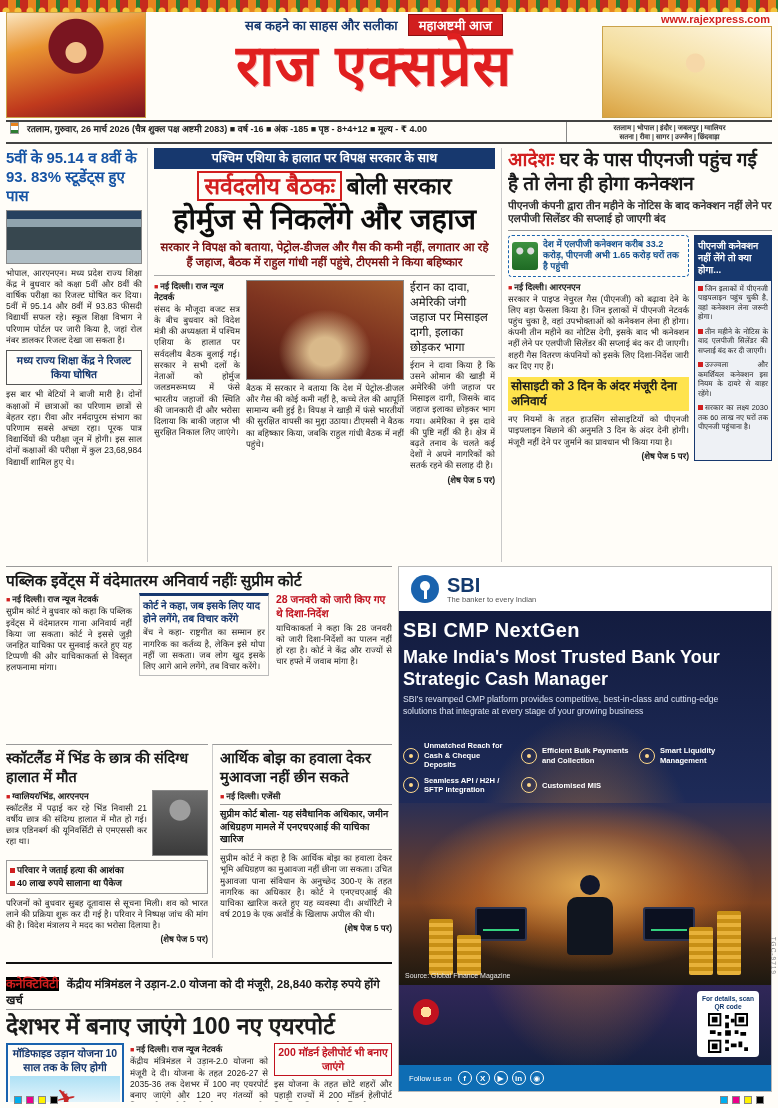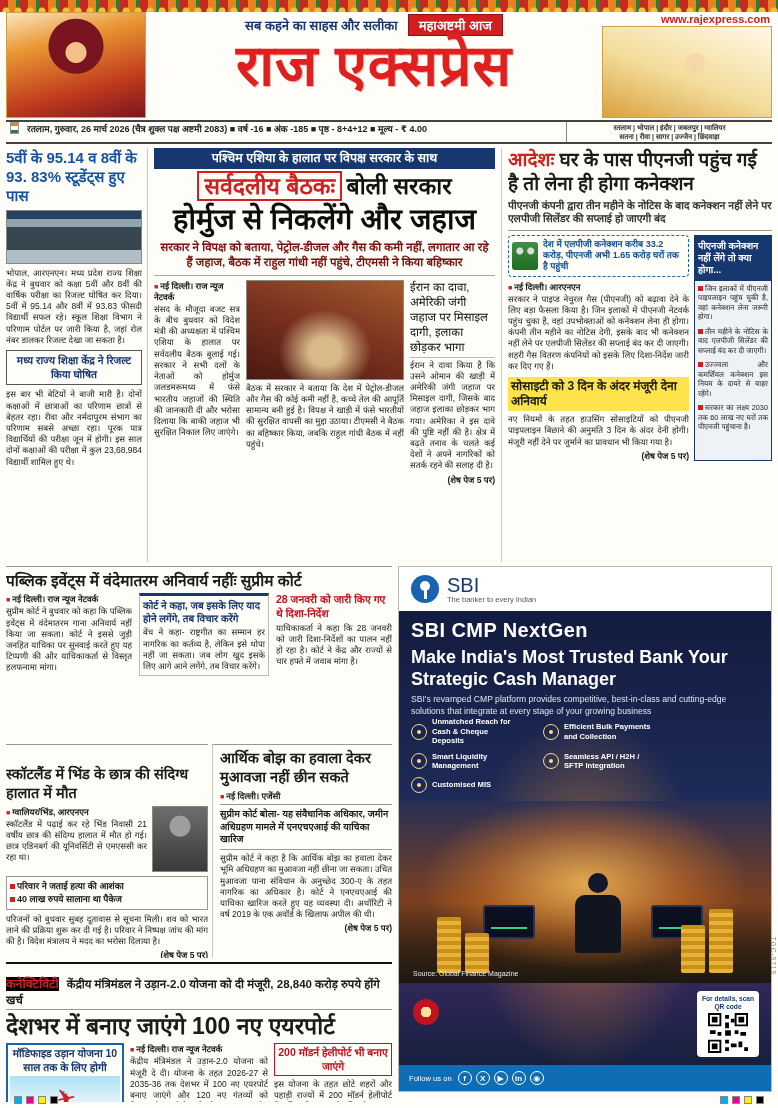--- a/index.html
+++ b/index.html
@@ -81,21 +81,21 @@
   
   .court-story{position:absolute;top:566px;left:6px;width:386px;height:174px;border-top:1px solid #999;padding-top:4px;overflow:hidden}
   .court-headline{font-size:15.5px;font-weight:bold;line-height:1.25;margin-bottom:3px}
   .court-cols{display:flex;gap:7px}
   .cc1{flex:1}
   .cc2{width:130px;border:1px solid #bbb;border-top:3px solid #17386e;padding:3px}
   .cc2 .t{font-size:10px;font-weight:bold;line-height:1.3;color:#17386e;margin-bottom:2px}
   .cc3{width:116px}
   .cc3 .t{font-size:10.5px;font-weight:bold;color:#c1121f;line-height:1.3;margin-bottom:2px}
 
-  .scotland-story{position:absolute;top:744px;left:6px;width:202px;height:214px;border-top:1px solid #999;padding-top:20px;overflow:hidden}
+  .scotland-story{position:absolute;top:744px;left:6px;width:202px;height:214px;border-top:1px solid #999;padding-top:4px;overflow:hidden}
   .scot-headline{font-size:14.5px;font-weight:bold;line-height:1.3;margin-bottom:3px}
   .scot-row{display:flex;gap:5px}
   .portrait{width:56px;height:66px;flex:none;border:1px solid #888;background:
     radial-gradient(circle at 50% 30%,#9e9e9e 10px,transparent 11px),
     linear-gradient(#6d6d6d,#3a3a3a)}
   .tagbox{border:1px solid #999;margin:4px 0;padding:3px}
   .tagbox div{font-size:9px;font-weight:bold;line-height:1.45}
 
   .comp-story{position:absolute;top:744px;left:212px;width:180px;height:214px;border-top:1px solid #999;border-left:1px solid #c9c9c9;padding:4px 0 0 7px;overflow:hidden}
   .comp-headline{font-size:14.5px;font-weight:bold;line-height:1.3;margin-bottom:3px}
@@ -114,30 +114,30 @@
   .amid{flex:1}
   .abox2{width:118px}
   .abox2 .t{border:1px solid #c1121f;color:#c1121f;font-size:10.5px;font-weight:bold;text-align:center;line-height:1.25;padding:2px;margin-bottom:3px}
 
   
   .sbi-ad{position:absolute;top:566px;left:398px;width:374px;height:526px;border:1px solid #b9b9b9;display:flex;flex-direction:column;overflow:hidden}
   .ad-top{height:44px;background:#fff;display:flex;align-items:center;gap:8px;padding:0 12px}
   .sbi-logo{width:28px;height:28px;border-radius:50%;background:#1a63ae;position:relative;flex:none}
   .sbi-logo::before{content:"";position:absolute;left:9px;top:6px;width:10px;height:10px;border-radius:50%;background:#fff}
   .sbi-logo::after{content:"";position:absolute;left:12.5px;top:12px;width:3px;height:12px;background:#fff}
-  .brand{font-size:20px;font-weight:normal;color:#143a6e;line-height:1}
+  .brand{font-size:20px;font-weight:bold;color:#143a6e;line-height:1}
   .brand-tag{font-size:7.5px;color:#555}
   .ad-body{flex:1;background:
     radial-gradient(ellipse at 50% 62%,rgba(248,150,40,.55) 0%,rgba(248,150,40,0) 45%),
     linear-gradient(#131c3f 0%,#1d2a57 40%,#3c2a63 75%,#16203f 100%);
-    color:#fff;padding:8px 12px;position:relative}
+    color:#fff;padding:8px 4px;position:relative}
   .ad-product{font-size:20px;font-weight:bold;color:#ffffff;letter-spacing:.4px}
   .ad-headline{font-size:18px;font-weight:bold;line-height:1.2;margin:5px 0 4px;color:#fff}
   .ad-copy{font-size:8.6px;line-height:1.35;color:#dfe6f5;max-width:330px}
-  .ad-feats{display:flex;flex-wrap:wrap;gap:6px 24px;margin-top:0}
+  .ad-feats{display:flex;flex-wrap:wrap;gap:6px 10px;margin-top:24px}
   .feat{display:flex;align-items:center;gap:5px;width:108px}
   .feat .ic{width:16px;height:16px;border:1.4px solid #ffd98a;border-radius:50%;flex:none;position:relative}
   .feat .ic::after{content:"";position:absolute;left:5px;top:5px;width:4px;height:4px;background:#ffd98a;border-radius:50%}
   .feat .tx{font-size:7.6px;font-weight:bold;line-height:1.25;color:#fff}
   .ad-photo{position:relative;height:182px;margin:8px -12px 0;background:
     radial-gradient(ellipse at 50% 45%,rgba(255,196,90,.8) 0%,rgba(255,140,40,.35) 38%,rgba(255,140,40,0) 62%),
     linear-gradient(#2a2f55 0%,#7a4020 55%,#3a2415 80%,#1c1810 100%)}
   .coins{position:absolute;bottom:10px;width:24px;background:repeating-linear-gradient(#c89016 0 4px,#e8b23a 4px 8px);border-radius:2px}
   .fig{position:absolute;left:172px;bottom:26px;width:54px;height:84px}
   .fig .head{width:20px;height:20px;border-radius:50%;background:#12172a;margin:0 auto}

